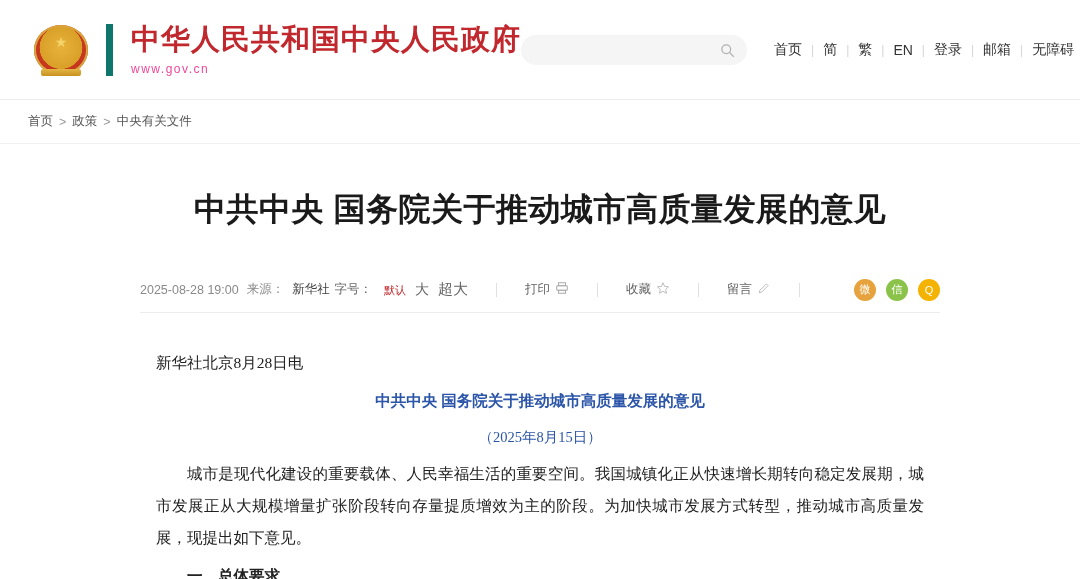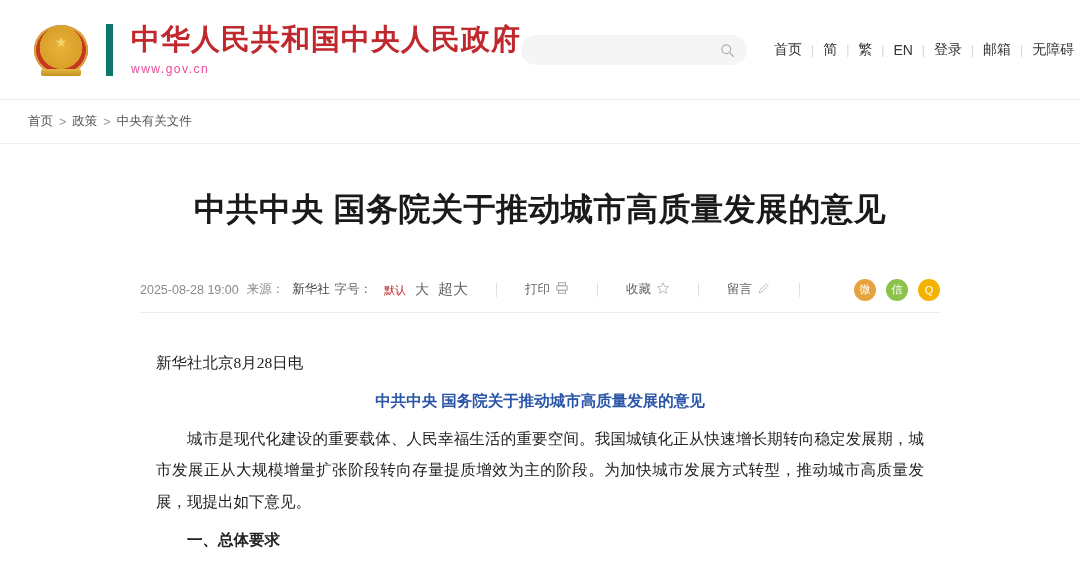--- a/index.html
+++ b/index.html
@@ -322,17 +322,18 @@
         <span class="share weibo">微</span>
         <span class="share wechat">信</span>
         <span class="share qzone">Q</span>
       </span>
     </div>
   </div>
 
   <div class="body-text">
     <p class="lead">新华社北京8月28日电</p>
     <p class="subtitle-red">中共中央 国务院关于推动城市高质量发展的意见</p>
+    <p class="subdate">（2025年8月15日）</p>
     <p class="para">城市是现代化建设的重要载体、人民幸福生活的重要空间。我国城镇化正从快速增长期转向稳定发展期，城市发展正从大规模增量扩张阶段转向存量提质增效为主的阶段。为加快城市发展方式转型，推动城市高质量发展，现提出如下意见。</p>
     <p class="section-head">一、总体要求</p>
 
   </div>
 </div>
 
 </body></html>

